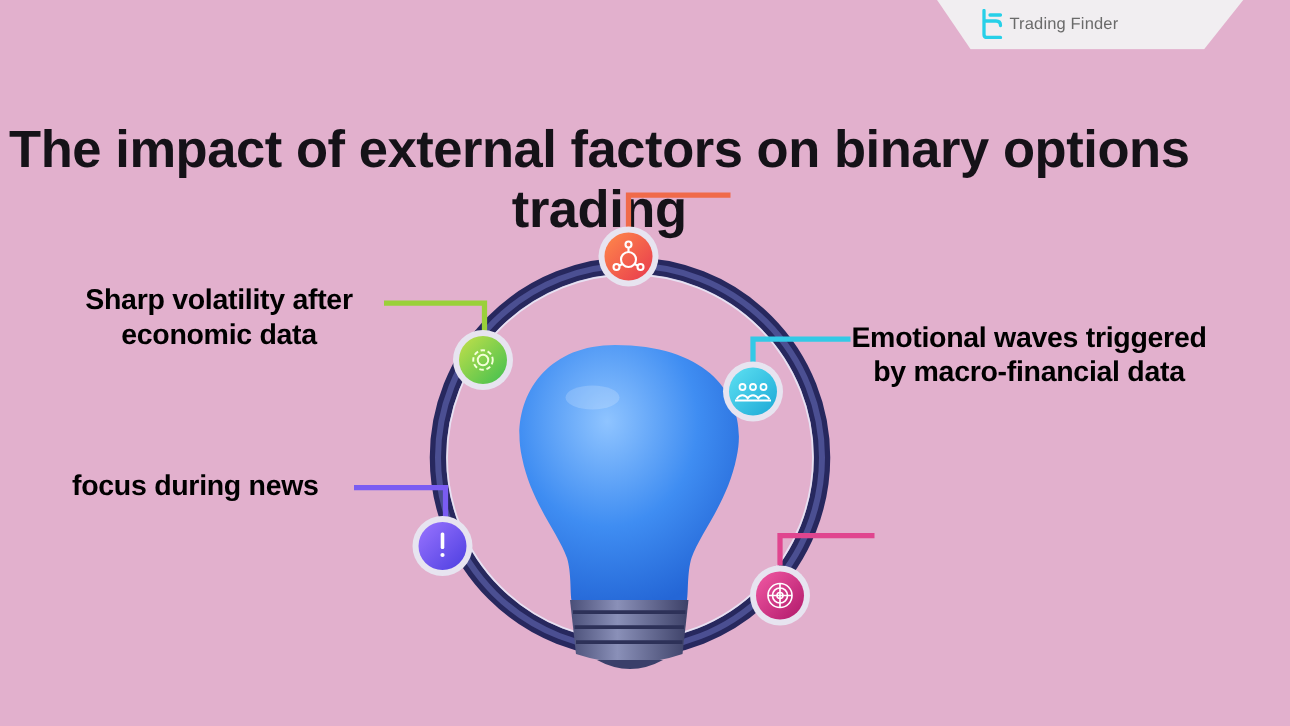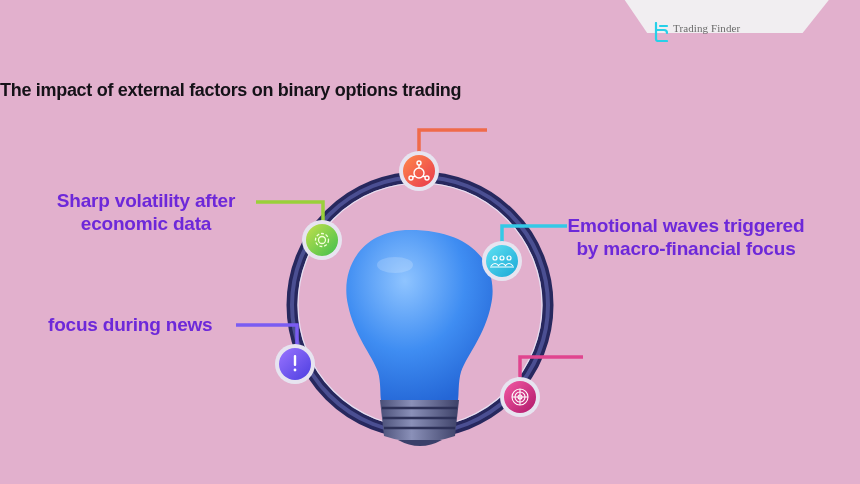--- a/index.html
+++ b/index.html
@@ -9,30 +9,30 @@
     font-family: "Liberation Sans", sans-serif;
     position: relative;
   }
   .logo-tab {
     position: absolute; left: 622px; top: -4px; width: 210px; height: 37px;
     background: #f1eef1;
     clip-path: polygon(0 0, 100% 0, 86% 100%, 12% 100%);
     border-radius: 0 0 12px 12px;
   }
   .logo {
-    position: absolute; left: 653px; top: 22px; display: flex; align-items: flex-start; gap: 4px; font-family: Liberation Serif, serif;
+    position: absolute; left: 653px; top: 6px; display: flex; align-items: center; gap: 4px;
   }
   .logo-mark { width: 16px; height: 20px; }
   .logo-text { font-size: 11px; color: #6a6a6a; letter-spacing: 0.1px; }
   .title {
-    position: absolute; left: 0; width: 799px; top: 80px; 
-    font-size: 18px; font-weight: bold; color: #151218; letter-spacing: -0.3px;
+    position: absolute; left: 0; width: 799px; top: 80px; text-align: center;
+    font-size: 35px; font-weight: bold; color: #151218; letter-spacing: -0.3px;
   }
   .label {
-    position: absolute; font-size: 19px; font-weight: bold; color: #6d28d9;
+    position: absolute; font-size: 19px; font-weight: bold; color: #000000;
     line-height: 23px; text-align: center; letter-spacing: -0.2px;
   }
   svg.diagram { position: absolute; left: 0; top: 0; }
 </style>
 </head>
 <body>
 
 <div class="logo-tab"></div>
 <div class="logo">
   <svg class="logo-mark" viewBox="0 0 16 20">
@@ -150,21 +150,21 @@
   </g>
 </svg>
 
 <div class="label" style="left:40px; top:189px; width:212px;">
   <div>Sharp volatility after</div>
   <div>economic data</div>
 </div>
 
 <div class="label" style="left:566px; top:214px; width:240px;">
   <div>Emotional waves triggered</div>
-  <div>by macro-financial focus</div>
+  <div>by macro-financial data</div>
 </div>
 
 <div class="label" style="left:48px; top:313px; width:188px; text-align:left;">
   <div>focus during news</div>
 </div>
 
 <div class="label" style="left:584px; top:343px; width:242px;">
 </div>
 
 </body></html>

